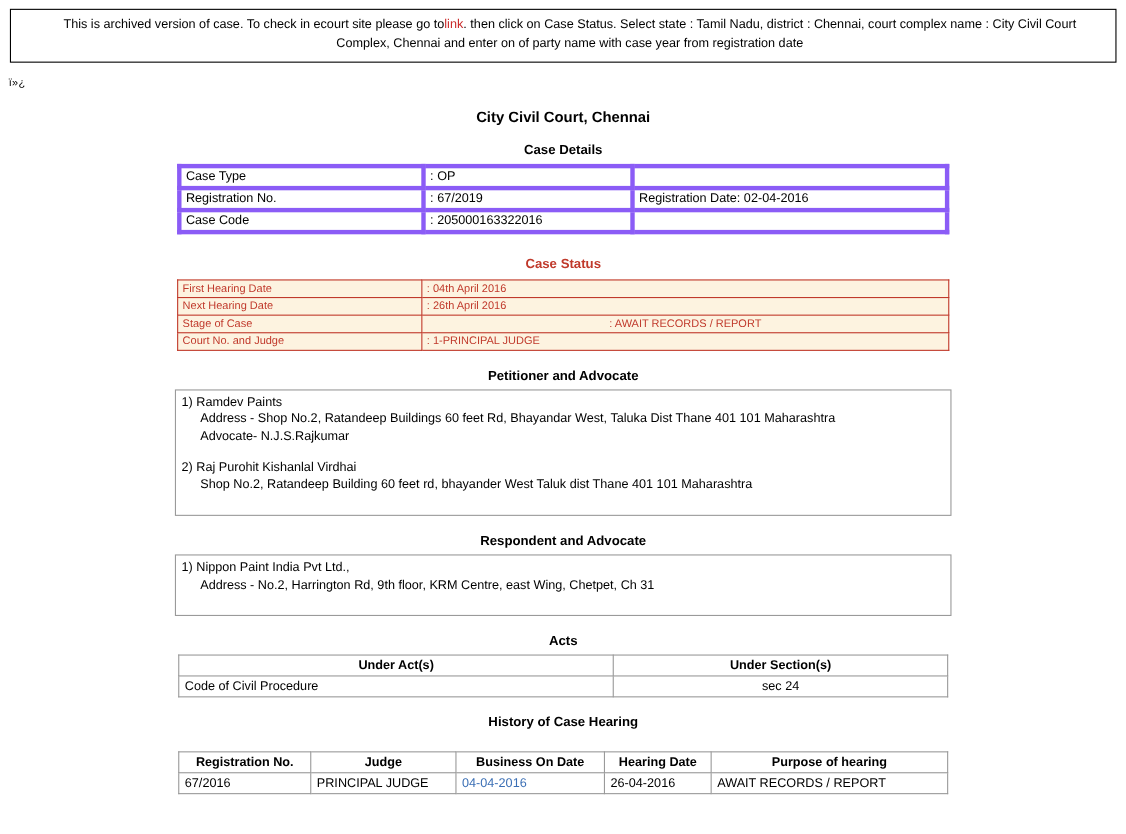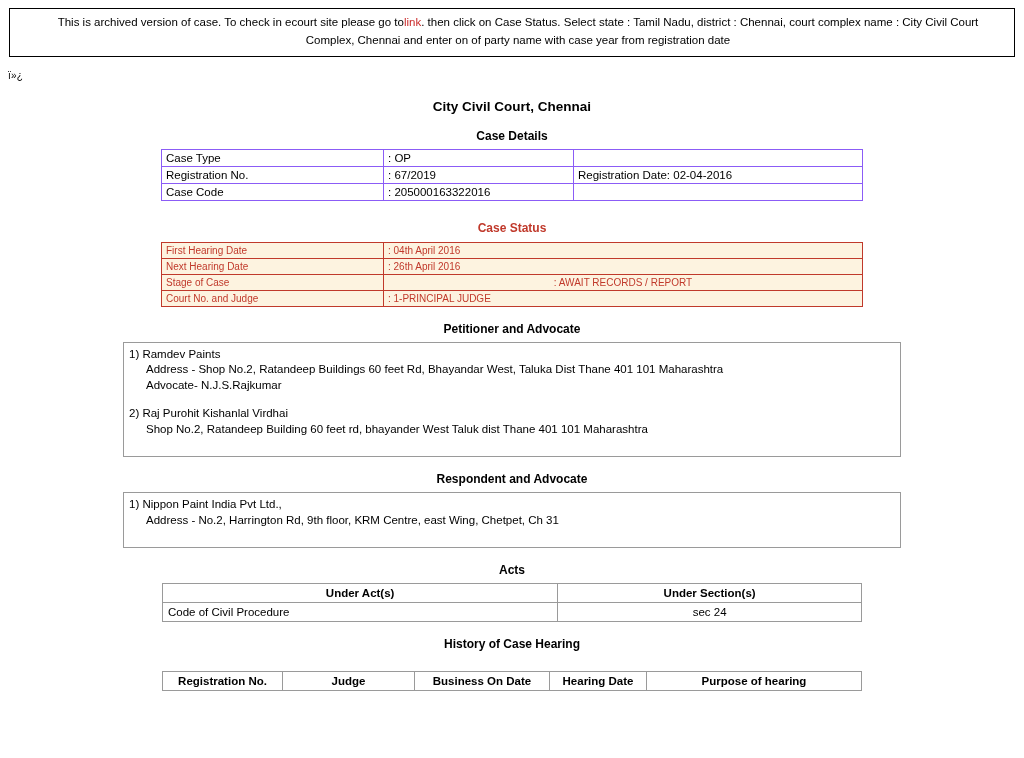--- a/index.html
+++ b/index.html
@@ -52,21 +52,21 @@
     margin-top: 20px;
     margin-bottom: 7px;
   }
   table.grid {
     width: 702px;
     margin: 0 auto;
     border-collapse: collapse;
     font-size: 11.5px;
   }
   table.grid td, table.grid th {
-    border: 1px solid #8b5cf6;
+    border: 4px solid #8b5cf6;
     padding: 2px 4px;
     vertical-align: top;
     margin-left: 16px;
   }
   
   .case-details td { height: 17px; }
   .cd-label { width: 222px; padding-left: 5px; }
   .cd-val { width: 190px; }
   .cd-extra { }
 
@@ -86,21 +86,21 @@
   }
   .st-label { width: 222px; padding-left: 5px; }
   .st-val { }
   .stage-val {
     text-align: center;
     padding-right: 160px;
   }
 
   
   .party-box {
-    width: 778px;
+    width: 706px;
     margin: 0 auto;
     border: 1px solid #9a9a9a;
     font-size: 11.5px;
     padding: 4px 21px 6px 5px;
     line-height: 1.38;
   }
   .party-box .pname { }
   .party-box .pline { padding-left: 17px; }
   .party-box .spacer { height: 12px; }
 
@@ -231,14 +231,21 @@
 <div class="history-spacer"></div>
 <table class="history">
   <tbody>
       <tr>
     <th class="h-col-1">Registration No.</th>
     <th class="h-col-2">Judge</th>
     <th class="h-col-3">Business On Date</th>
     <th class="h-col-4">Hearing Date</th>
     <th class="h-col-5">Purpose of hearing</th>
   </tr>
+  <tr>
+    <td>67/2016</td>
+    <td>PRINCIPAL JUDGE</td>
+    <td><a href="#" class="link-date">04-04-2016</a></td>
+    <td>26-04-2016</td>
+    <td>AWAIT RECORDS / REPORT</td>
+  </tr>
 </tbody>
   </table>
 
 </body></html>

